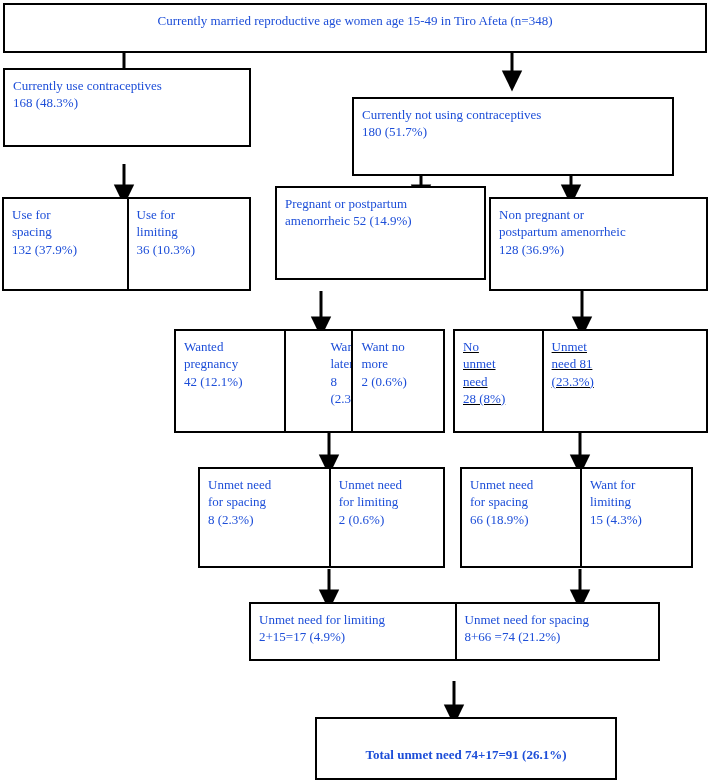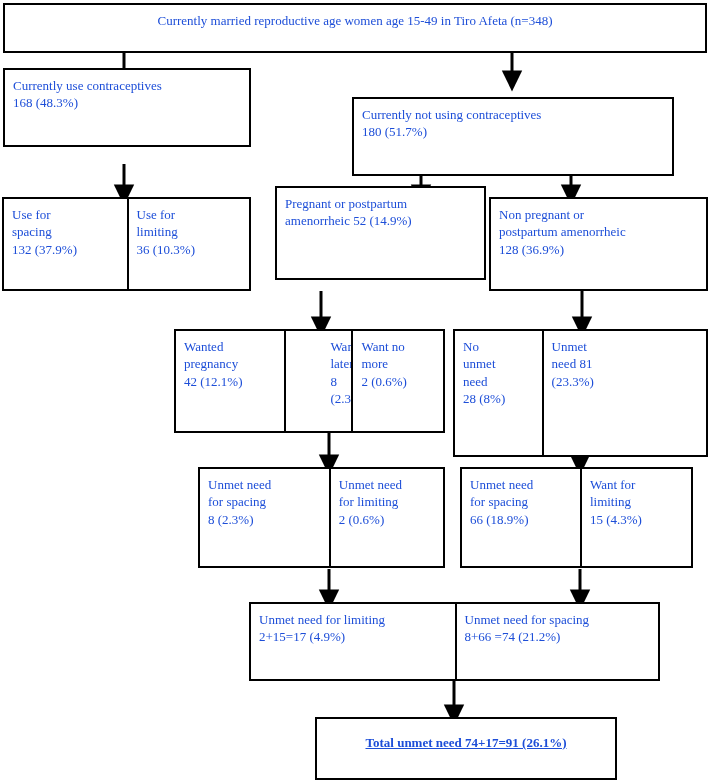--- a/index.html
+++ b/index.html
@@ -153,21 +153,21 @@
       <p>later 8</p>
       <p class="lastline">(2.3%)</p>
     </div>
     <div class="cell divider-left" style="width:34.3%;">
       <p>Want no</p>
       <p class="lastline">more</p>
       <p class="lastline">2 (0.6%)</p>
     </div>
   </div>
 
-  <div class="box" style="left:453px; top:329px; width:255px; height:128px;">
+  <div class="box" style="left:453px; top:329px; width:255px; height:104px;text-decoration:underline;">
     <div class="cell" style="width:34.5%;">
       <p class="lastline">No</p>
       <p class="lastline">unmet</p>
       <p class="lastline">need</p>
       <p class="lastline">28 (8%)</p>
     </div>
     <div class="cell divider-left" style="width:32.9%;">
       <p class="lastline">Unmet</p>
       <p>need 81</p>
       <p class="lastline">(23.3%)</p>
@@ -193,30 +193,30 @@
       <p class="lastline">for spacing</p>
       <p class="lastline">66 (18.9%)</p>
     </div>
     <div class="cell divider-left" style="width:48.5%;">
       <p>Want for</p>
       <p class="lastline">limiting</p>
       <p class="lastline">15 (4.3%)</p>
     </div>
   </div>
 
-  <div class="box" style="left:249px; top:602px; width:411px; height:79px;">
+  <div class="box" style="left:249px; top:602px; width:411px; height:59px;">
     <div class="cell" style="width:50%;">
       <p>Unmet need for limiting</p>
       <p class="lastline">2+15=17 (4.9%)</p>
     </div>
     <div class="cell divider-left" style="width:50%;">
       <p>Unmet need for spacing</p>
       <p class="lastline">8+66 =74 (21.2%)</p>
     </div>
   </div>
 
   <div class="box bold-text" style="left:315px; top:717px; width:302px; height:63px;">
-    <div class="cell center-text" style="width:100%; padding-top:15px;text-decoration:underline;">
+    <div class="cell center-text" style="width:100%; padding-top:27px;">
       <p>Total unmet need 74+17=91 (26.1%)</p>
     </div>
   </div>
 
 </div>
 
 </body></html>

